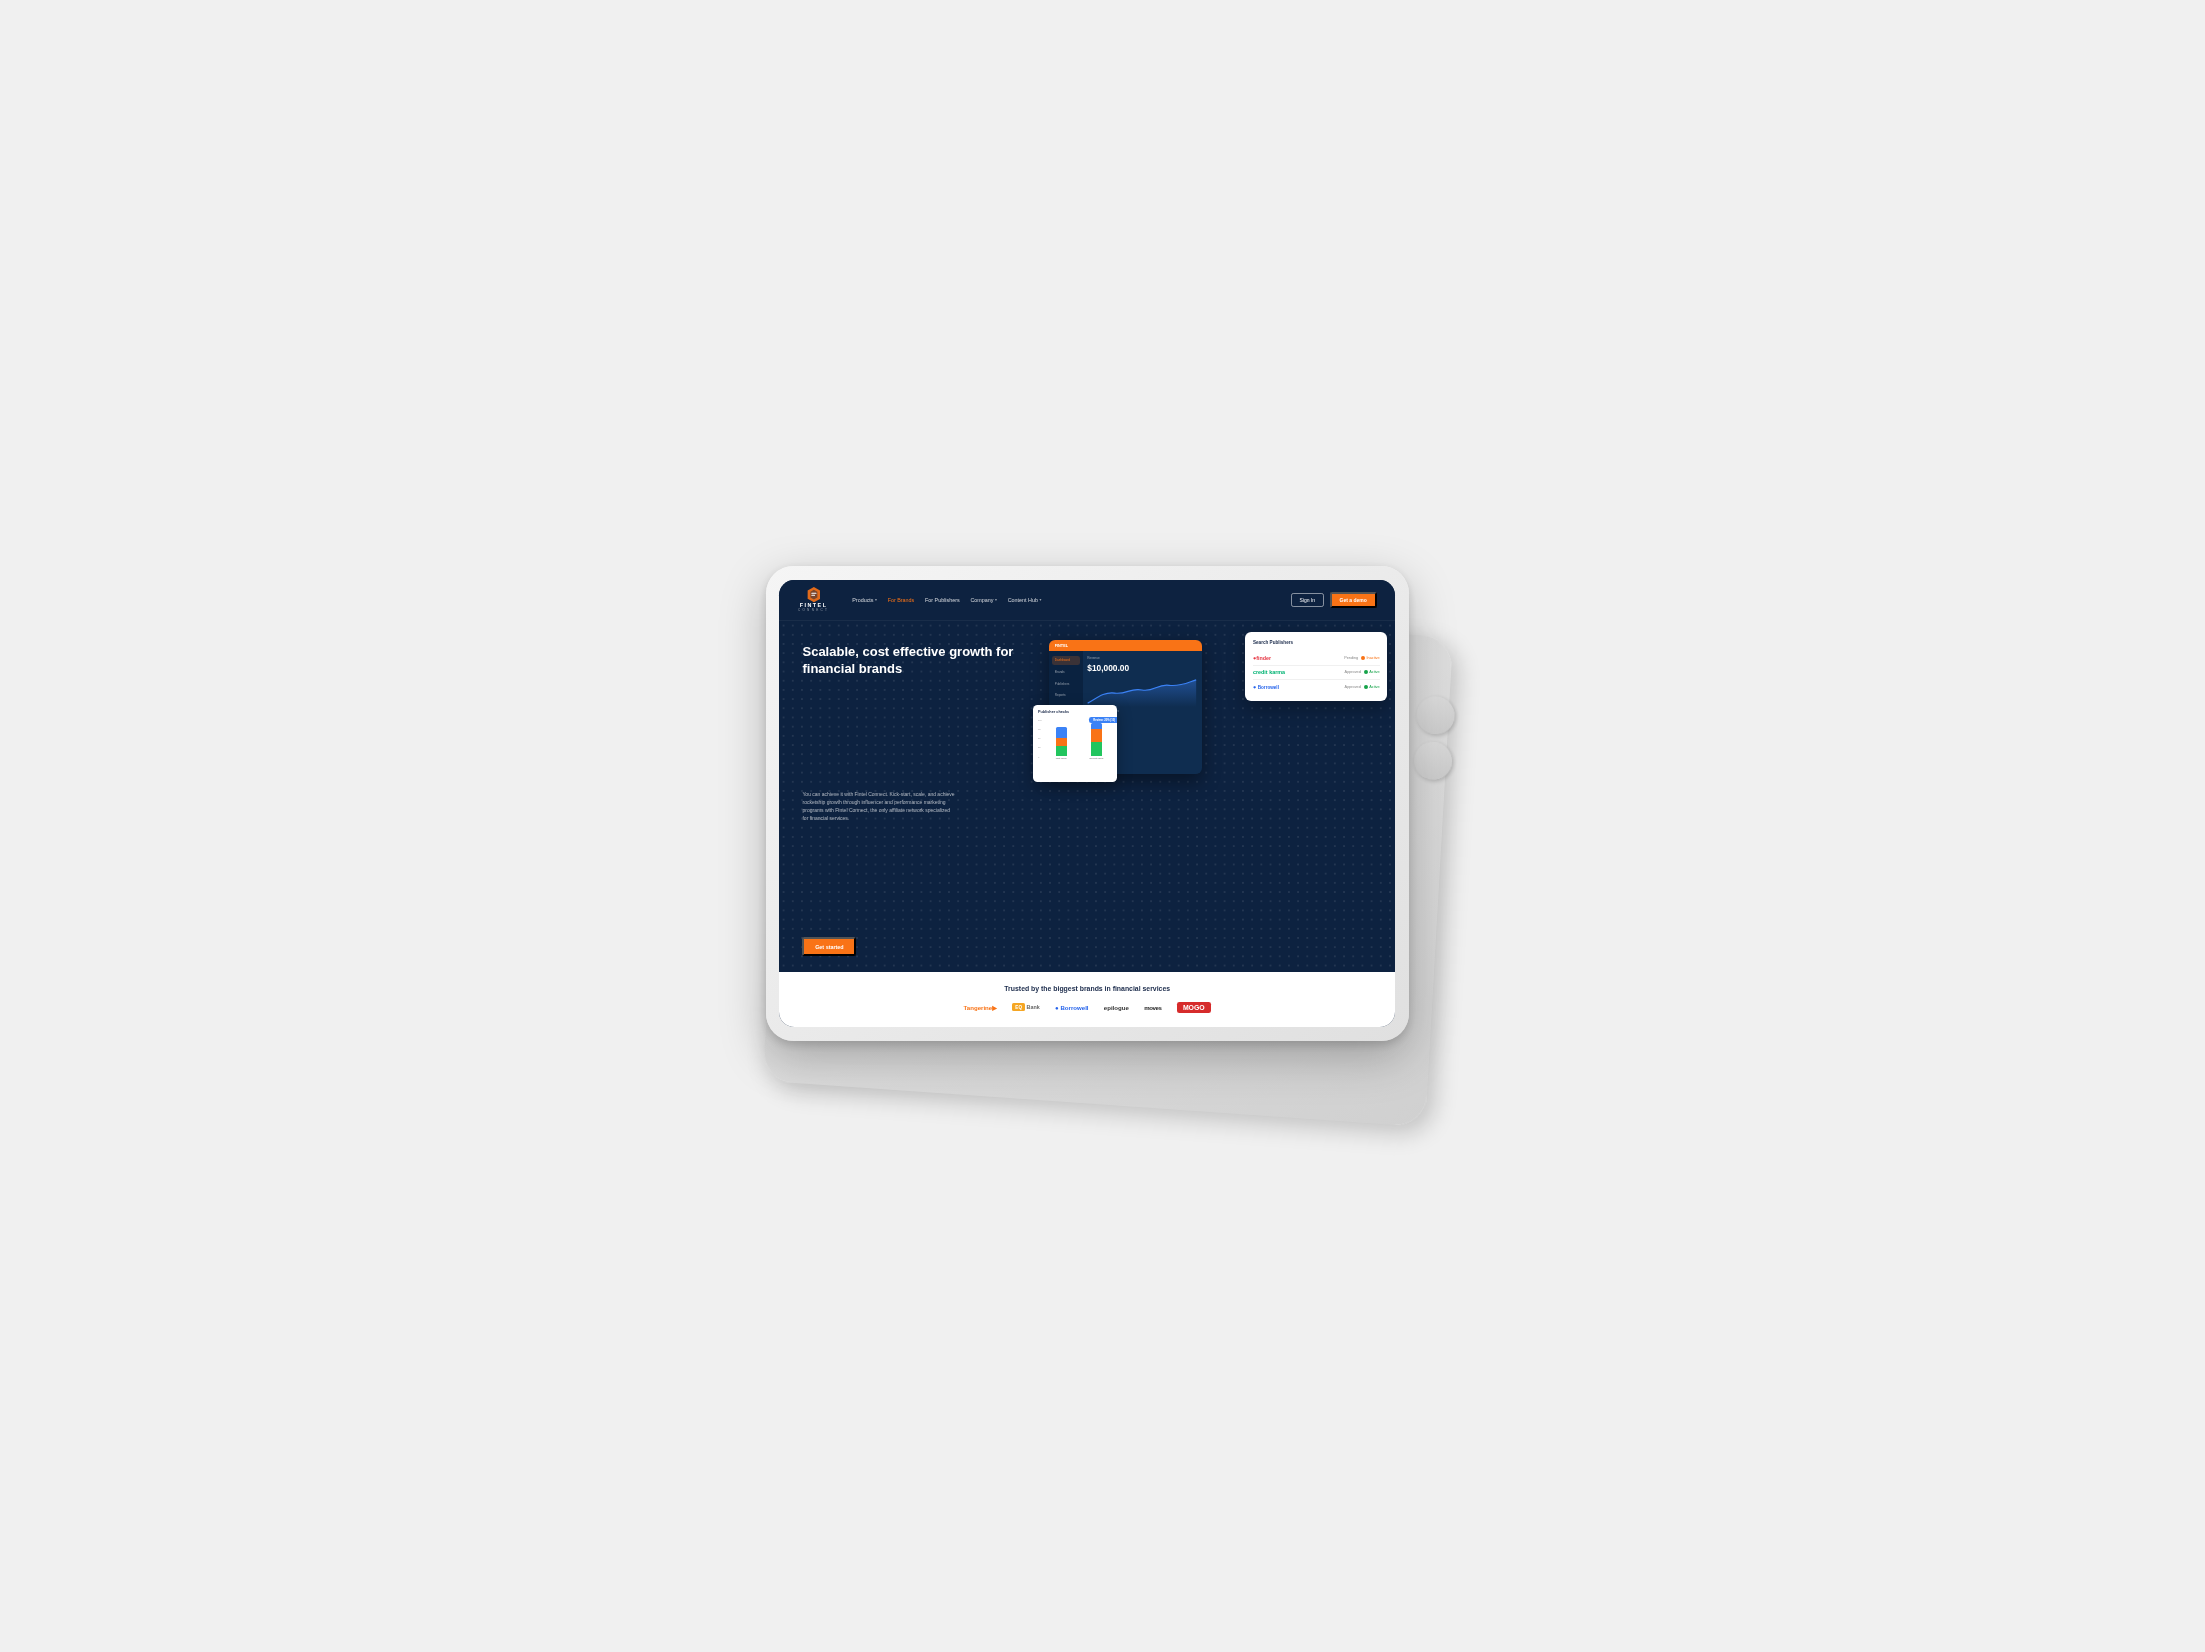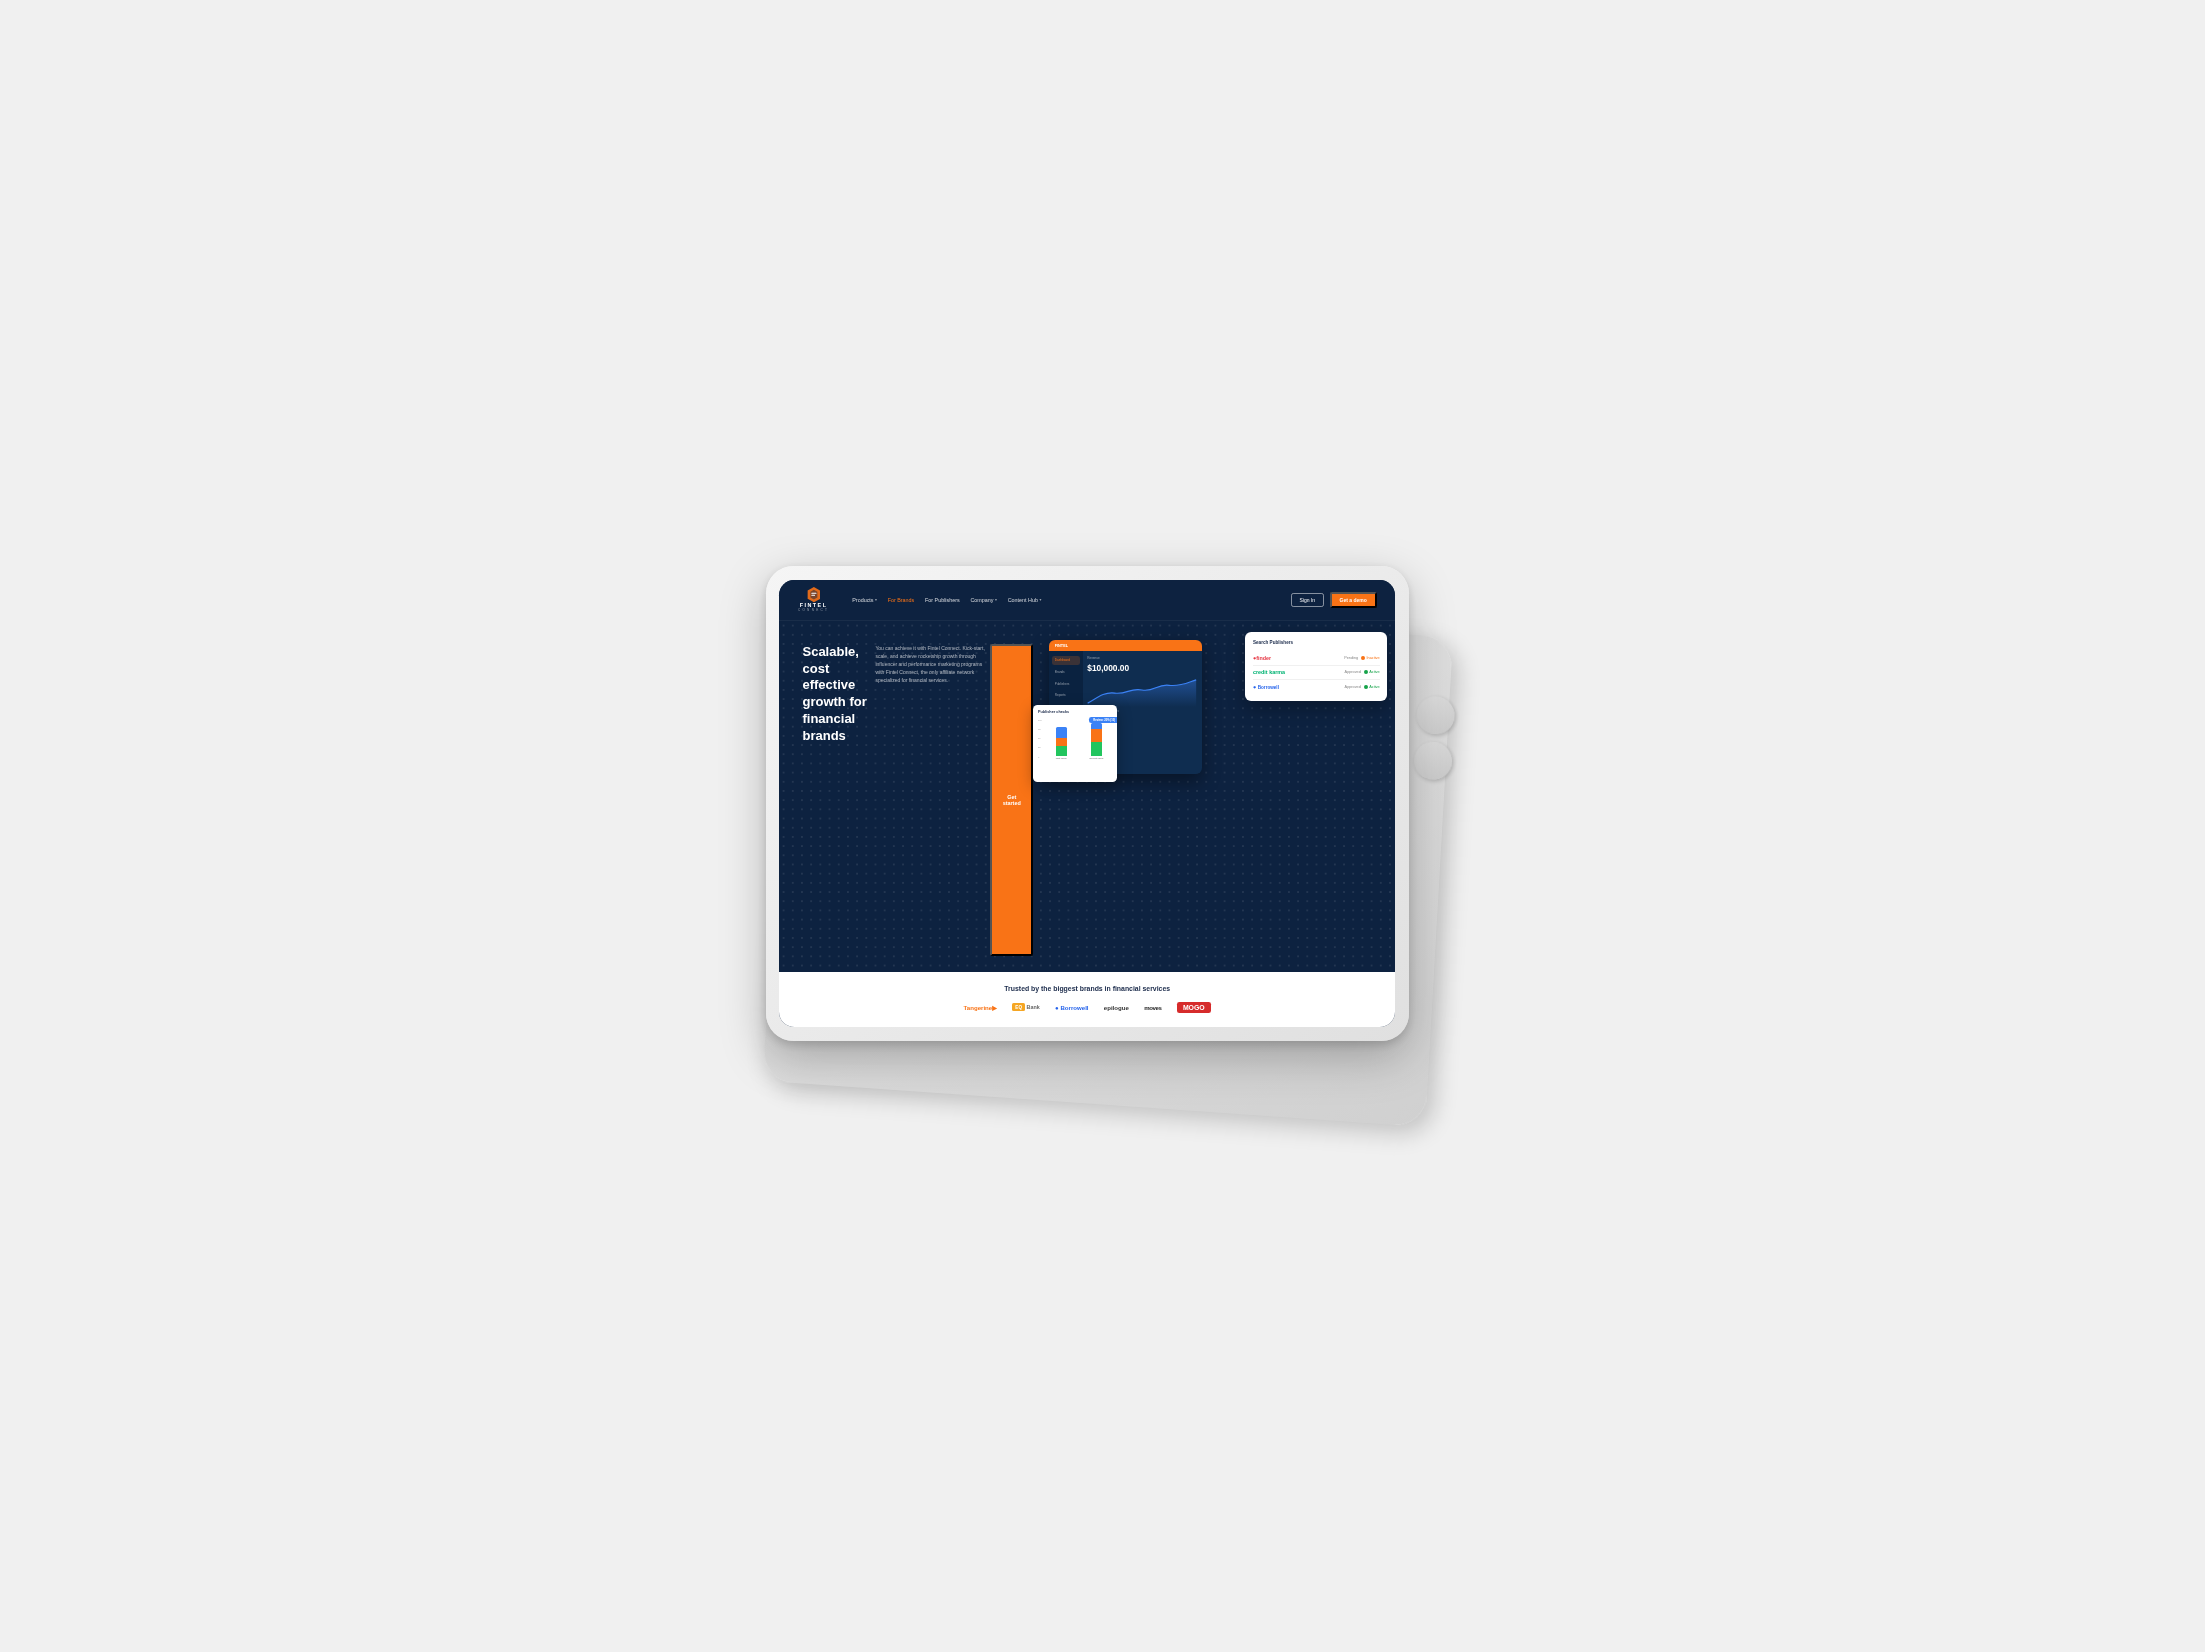--- a/index.html
+++ b/index.html
@@ -188,21 +188,21 @@
       background-size: 9.2px 9.2px;
       opacity: 0.3;
     }
 
     .hero-content {
       position: relative;
       z-index: 2;
       padding: 23px 23px 15.3px 23px;
       width: 45%;
       display: flex;
-      flex-direction: row;
+      flex-direction: column;
       justify-content: space-between;
     }
 
     .hero-title {
       font-size: 13px;
       font-weight: 800;
       color: white;
       line-height: 1.3;
       margin-bottom: 9.2px;
     }

